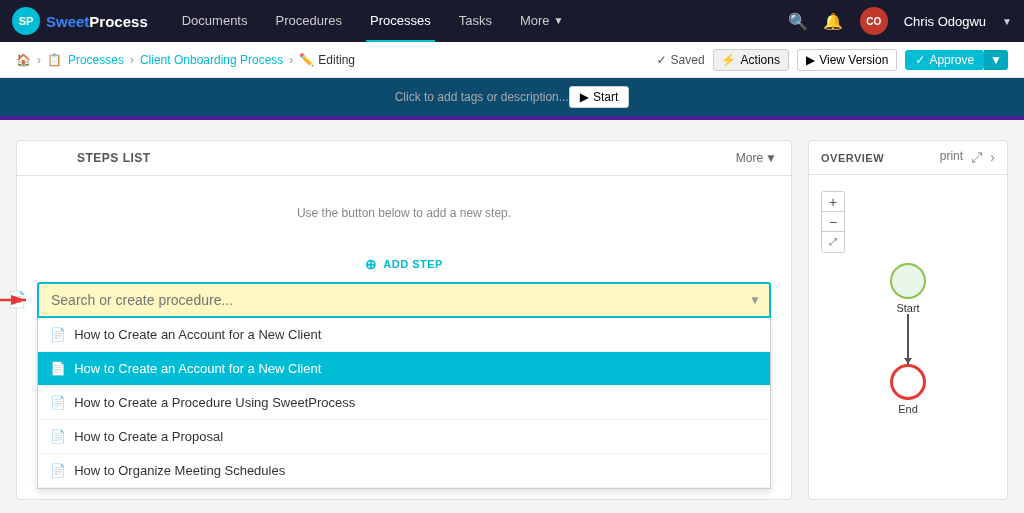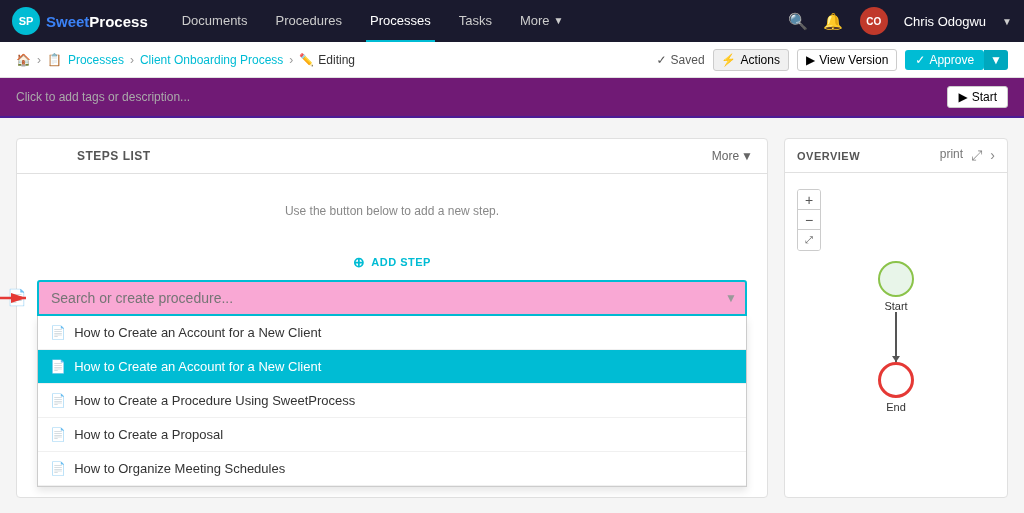--- a/index.html
+++ b/index.html
@@ -96,24 +96,24 @@
       padding: 3px 10px; font-size: 12px; color: white; cursor: pointer;
       display: flex; align-items: center; gap: 4px;
     }
     .btn-approve-caret {
       background: #00a8be; border: none; border-radius: 0 3px 3px 0;
       padding: 3px 6px; font-size: 12px; color: white; cursor: pointer;
     }
 
     
     .tags-bar {
-      background: #701a75;
+      background: #0c4a6e;
       padding: 8px 16px;
-      border-bottom: 2px solid #4c1d95;
-      display: flex; align-items: center; justify-content: space-between;
+      border-bottom: 4px solid #4c1d95;
+      display: flex; align-items: center; justify-content: center;
     }
     .tags-placeholder { color: #aaa; font-size: 12px; }
     .start-btn {
       background: white; border: 1px solid #ccc; border-radius: 3px;
       padding: 3px 10px; font-size: 12px; cursor: pointer;
       display: flex; align-items: center; gap: 4px;
     }
 
     
     .main-content {
@@ -172,21 +172,21 @@
       font-size: 16px;
     }
     .search-input-box {
       width: 100%;
       border: 2px solid #00bcd4;
       border-radius: 3px 3px 0 0;
       padding: 8px 44px 8px 12px;
       font-size: 14px;
       color: #555;
       outline: none;
-      background: #f9a8d4;
+      background: #fef9c3;
     }
     .select-caret {
       position: absolute;
       right: 10px; top: 50%;
       transform: translateY(-50%);
       color: #999; font-size: 12px;
       pointer-events: none;
     }
 
     
@@ -207,21 +207,21 @@
       color: #333;
       cursor: pointer;
       border-bottom: 1px solid #f0f0f0;
     }
     .dropdown-item.highlighted { background: #00bcd4; color: white; }
     .dropdown-item.highlighted .item-icon { color: white; }
     .item-icon { color: #888; font-size: 13px; flex-shrink: 0; }
 
     
     .overview-panel {
-      width: 224px;
+      width: 200px;
       background: white;
       border: 1px solid #e0e0e0;
       border-radius: 4px;
       flex-shrink: 0;
     }
     .overview-header {
       padding: 8px 12px;
       border-bottom: 1px solid #e0e0e0;
       display: flex; align-items: center; justify-content: space-between;
     }

